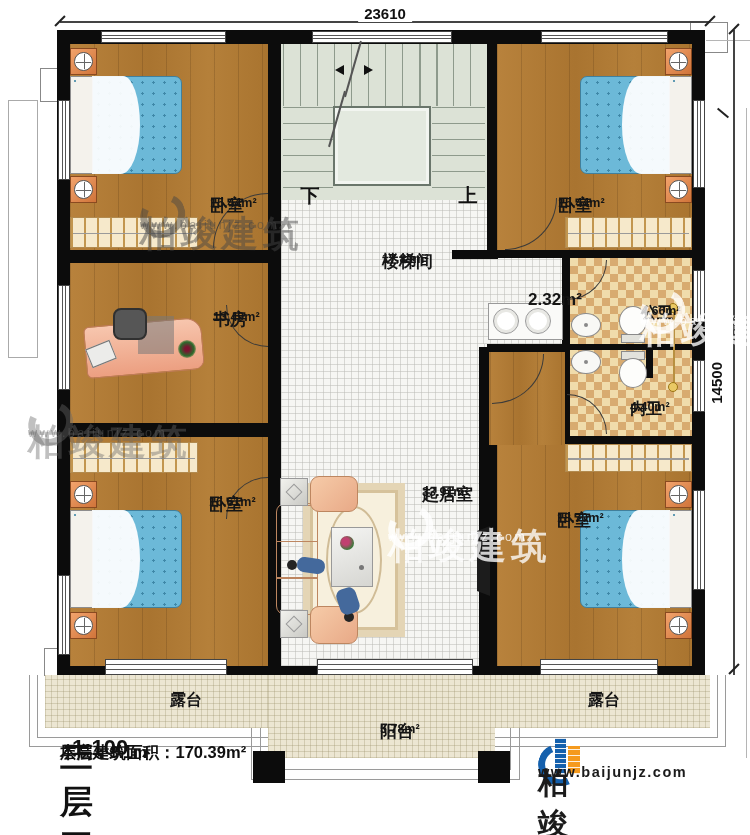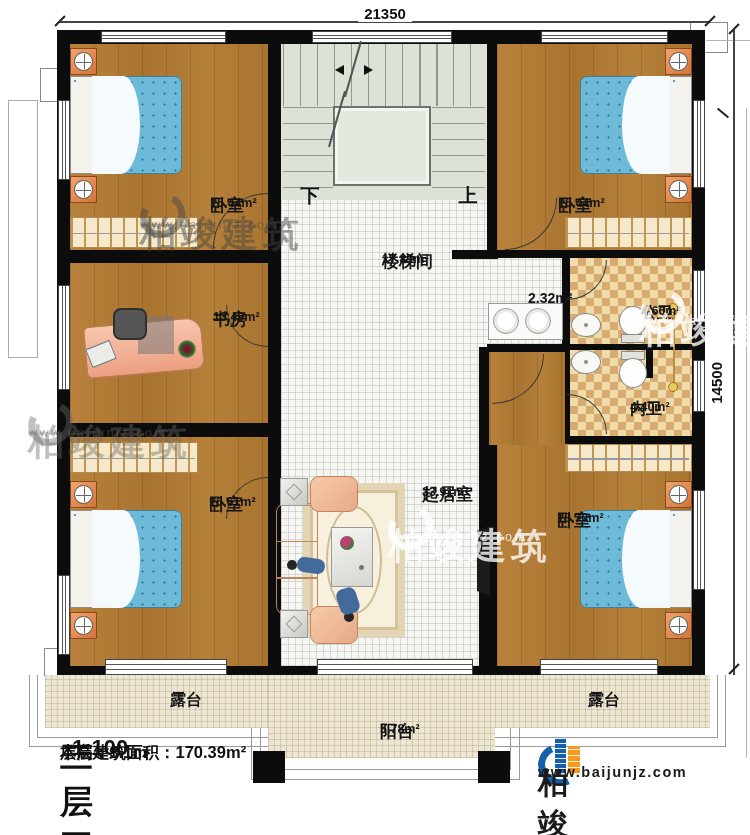--- a/index.html
+++ b/index.html
@@ -149,21 +149,21 @@
   <div class="obox" style="left:40px;top:68px;width:36px;height:34px;"></div>
   <div class="obox" style="left:690px;top:22px;width:38px;height:31px;"></div>
   <div class="obox" style="left:44px;top:648px;width:32px;height:28px;"></div>
   <div class="fline" style="left:746px;top:108px;width:1px;height:650px;"></div>
   <div class="fline" style="left:706px;top:40px;width:44px;height:1px;"></div>
   <div class="tick" style="left:716px;top:112px;transform:rotate(40deg);"></div>
 
   <div class="dimline" style="left:60px;top:21px;width:650px;height:1.5px;"></div>
   <div class="tick" style="left:53px;top:20px;transform:rotate(-45deg);"></div>
   <div class="tick" style="left:703px;top:20px;transform:rotate(-45deg);"></div>
-  <div class="dimtop" style="left:385px;top:5px;">21350</div>
+  <div class="dimtop" style="left:385px;top:5px;">23610</div>
 
   <div class="dimline" style="left:733px;top:30px;width:1.5px;height:645px;"></div>
   <div class="tick" style="left:727px;top:28px;transform:rotate(-45deg);"></div>
   <div class="tick" style="left:727px;top:668px;transform:rotate(-45deg);"></div>
   <div class="dimright" style="left:708px;top:358px;">14500</div>
 
   <div class="rail" style="left:37px;top:675px;width:238px;height:63px;"></div>
   <div class="rail" style="left:29px;top:675px;width:254px;height:72px;"></div>
   <div class="rail" style="left:488px;top:675px;width:230px;height:63px;"></div>
   <div class="rail" style="left:480px;top:675px;width:246px;height:72px;"></div>
@@ -331,21 +331,21 @@
     </div>
   <div class="rlabel" style="left:382px;top:252px;">
     <span class="rname">楼梯间</span>
       <span class="rarea">17.89m²</span>
     </div>
   <div class="rlabel" style="left:213px;top:310px;">
     <span class="rname">书房</span>
       <span class="rarea">13.49m²</span>
     </div>
   <div class="rlabel" style="left:528px;top:290px;">
-    <span class="rarea" style="font-size:14px;">2.32m²</span>
+    <span class="rarea" style="font-size:17px;">2.32m²</span>
     </div>
   <div class="rlabel small" style="left:641px;top:304px;">
     <span class="rname">公卫</span>
       <span class="rarea">4.66m²</span>
     </div>
   <div class="rlabel small" style="left:630px;top:400px;">
     <span class="rname">内卫</span>
       <span class="rarea">4.40m²</span>
     </div>
   <div class="rlabel" style="left:209px;top:495px;">

